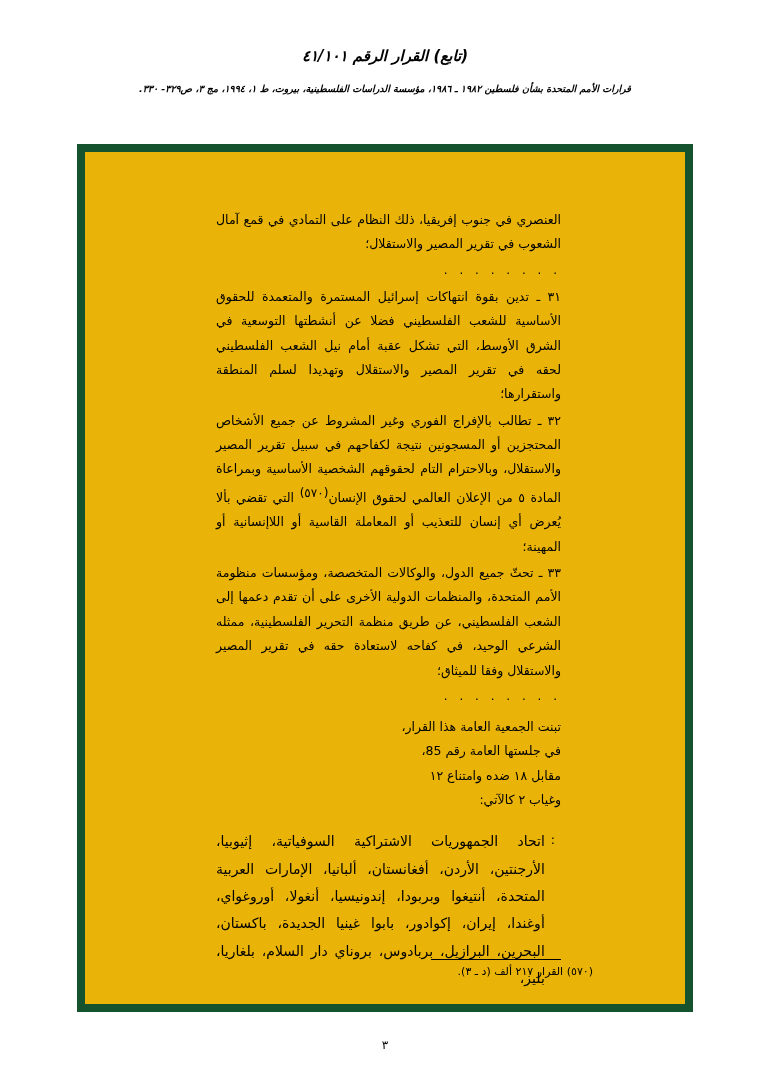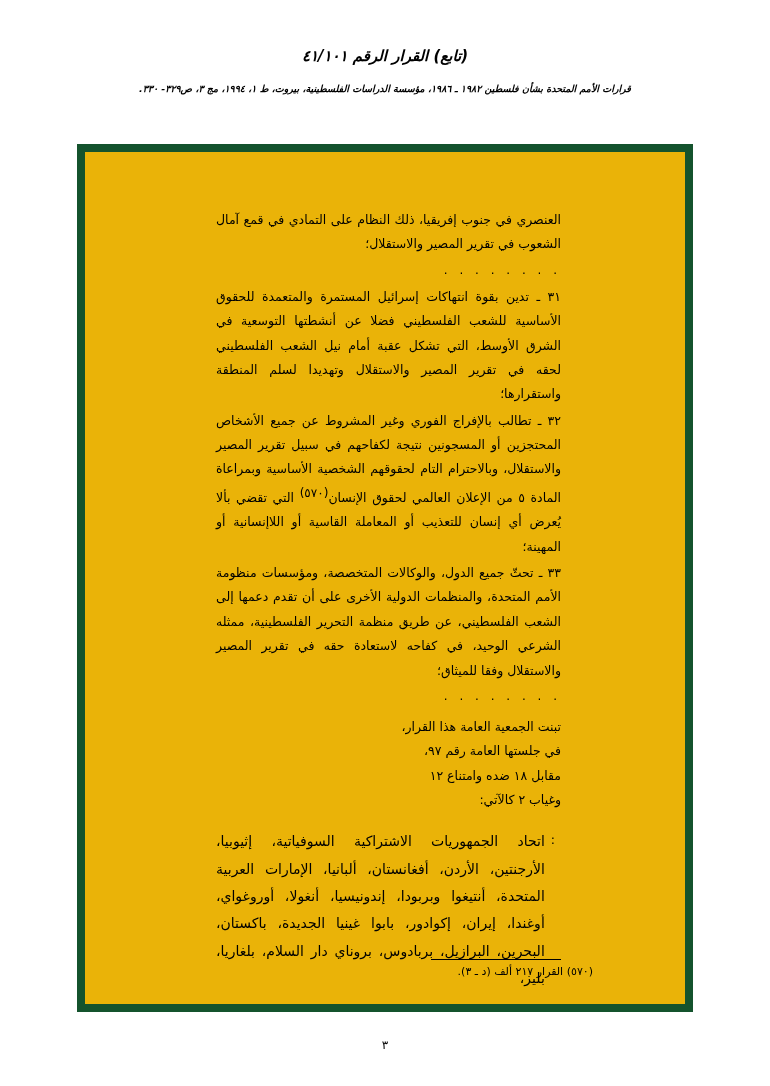--- a/index.html
+++ b/index.html
@@ -170,21 +170,21 @@
         <p class="para">٣١ ـ تدين بقوة انتهاكات إسرائيل المستمرة والمتعمدة للحقوق الأساسية للشعب الفلسطيني فضلا عن أنشطتها التوسعية في الشرق الأوسط، التي تشكل عقبة أمام نيل الشعب الفلسطيني لحقه في تقرير المصير والاستقلال وتهديدا لسلم المنطقة واستقرارها؛</p>
 
         <p class="para"><span>٣٢ ـ تطالب بالإفراج الفوري وغير المشروط عن جميع الأشخاص المحتجزين أو المسجونين نتيجة لكفاحهم في سبيل تقرير المصير والاستقلال، وبالاحترام التام لحقوقهم الشخصية الأساسية وبمراعاة المادة ٥ من الإعلان العالمي لحقوق الإنسان</span><span class="sup">(٥٧٠)</span><span> التي تقضي بألا يُعرض أي إنسان للتعذيب أو المعاملة القاسية أو اللاإنسانية أو المهينة؛</span></p>
 
         <p class="para">٣٣ ـ تحثّ جميع الدول، والوكالات المتخصصة، ومؤسسات منظومة الأمم المتحدة، والمنظمات الدولية الأخرى على أن تقدم دعمها إلى الشعب الفلسطيني، عن طريق منظمة التحرير الفلسطينية، ممثله الشرعي الوحيد، في كفاحه لاستعادة حقه في تقرير المصير والاستقلال وفقا للميثاق؛</p>
 
         <div class="dots">. . . . . . . .</div>
 
         <div class="vote-block">
           <div class="vote-line">تبنت الجمعية العامة هذا القرار،</div>
-          <div class="vote-line">في جلستها العامة رقم ٩٧،</div>
+          <div class="vote-line">في جلستها العامة رقم 85،</div>
           <div class="vote-line">مقابل ١٨ ضده وامتناع ١٢</div>
           <div class="vote-line">وغياب ٢ كالآتي:</div>
         </div>
 
         <div class="countries">
           <div class="countries-colon">:</div>
           <div class="countries-list">اتحاد الجمهوريات الاشتراكية السوفياتية، إثيوبيا، الأرجنتين، الأردن، أفغانستان، ألبانيا، الإمارات العربية المتحدة، أنتيغوا وبربودا، إندونيسيا، أنغولا، أوروغواي، أوغندا، إيران، إكوادور، بابوا غينيا الجديدة، باكستان، البحرين، البرازيل، بربادوس، بروناي دار السلام، بلغاريا، بليز،</div>
         </div>
 
       </div>

